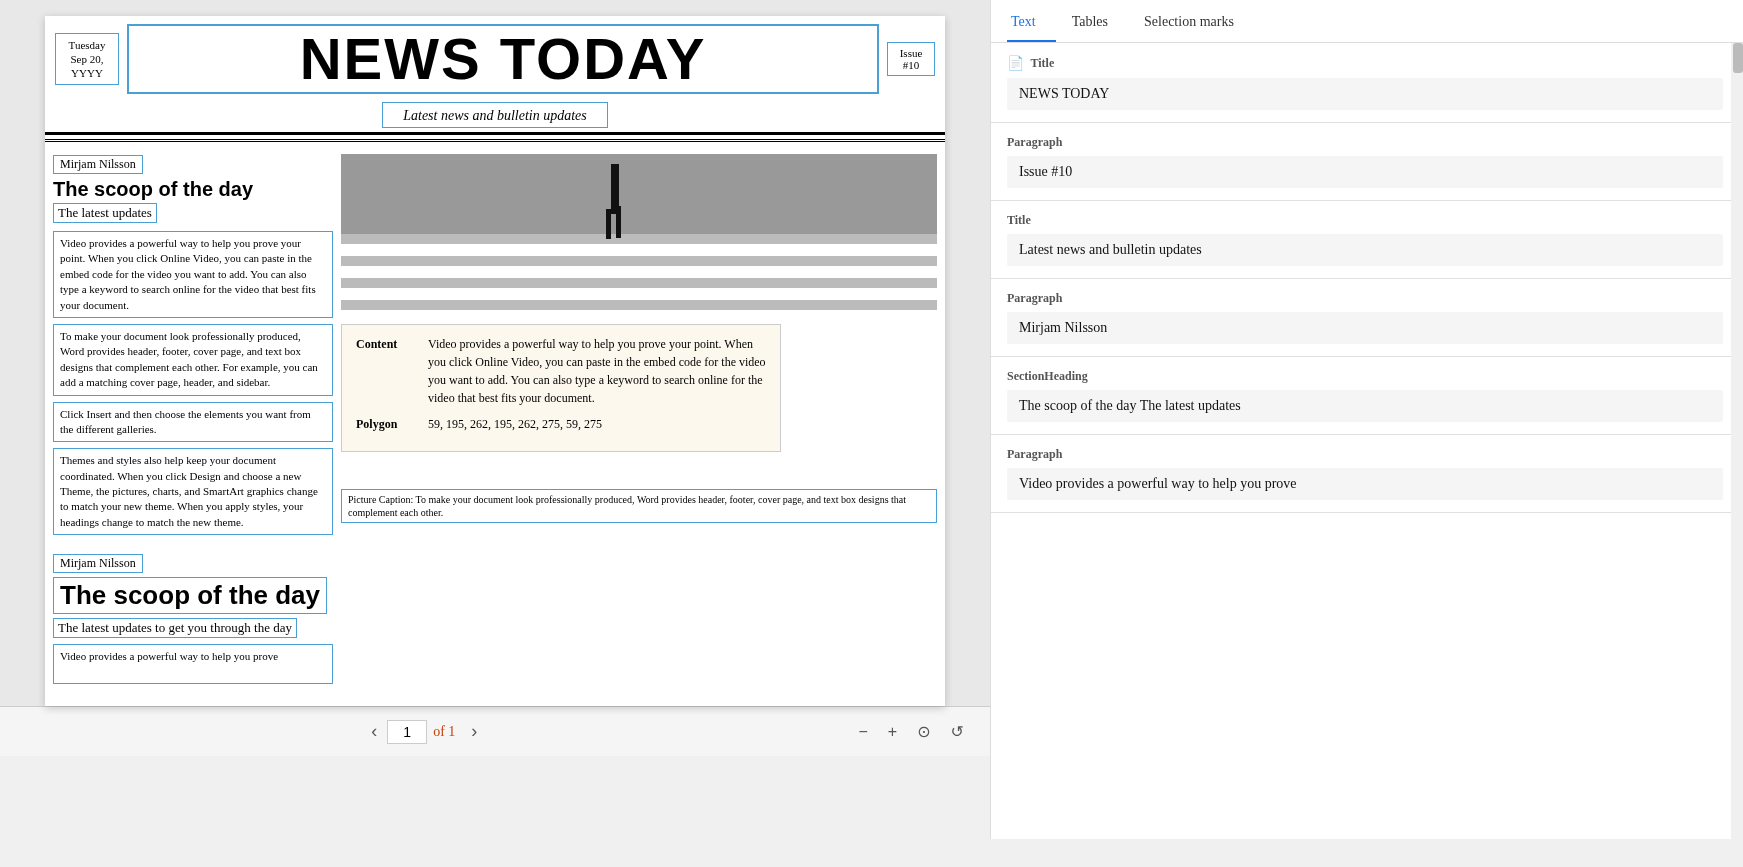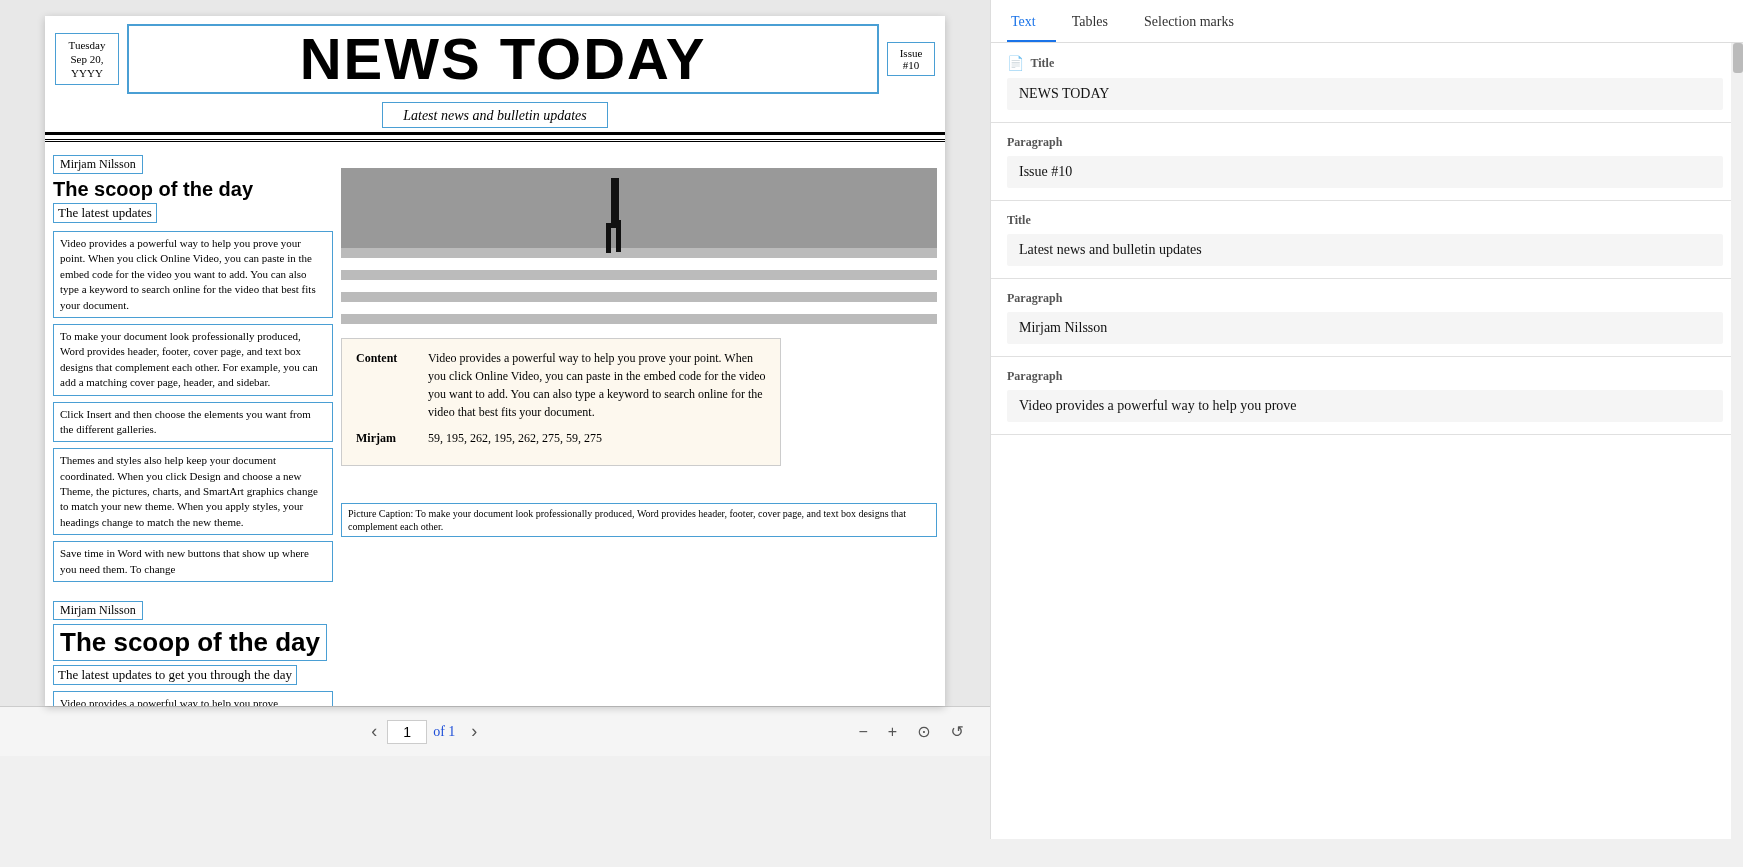--- a/index.html
+++ b/index.html
@@ -99,21 +99,20 @@
     }
 
     .left-col {
       width: 280px;
       flex-shrink: 0;
     }
 
     .right-col {
       flex: 1;
       position: relative;
-      margin-top: 14px;
     }
 
     
     .author-tag {
       border: 1.5px solid #4a9fd4;
       display: inline-block;
       padding: 1px 6px;
       font-size: 12px;
       margin-bottom: 4px;
     }
@@ -268,21 +267,21 @@
       border: 1px solid #ccc;
       width: 40px;
       text-align: center;
       font-size: 14px;
       padding: 3px;
     }
 
     .page-of {
       font-size: 14px;
       margin: 0 6px;
-      color: #1d4ed8;
+      color: #c2410c;
     }
 
     .toolbar-spacer { flex: 1; }
 
     .zoom-btn {
       background: none;
       border: none;
       cursor: pointer;
       font-size: 16px;
       padding: 6px 10px;
@@ -412,21 +411,20 @@
     <div class="columns-container">
 
       <div class="left-col">
         <div class="author-tag">Mirjam Nilsson</div>
         <div class="section-heading">The scoop of the day</div>
         <div class="section-sub">The latest updates</div>
         <div class="body-text-box">Video provides a powerful way to help you prove your point. When you click Online Video, you can paste in the embed code for the video you want to add. You can also type a keyword to search online for the video that best fits your document.</div>
         <div class="body-text-box">To make your document look professionally produced, Word provides header, footer, cover page, and text box designs that complement each other. For example, you can add a matching cover page, header, and sidebar.</div>
         <div class="body-text-box">Click Insert and then choose the elements you want from the different galleries.</div>
         <div class="body-text-box">Themes and styles also help keep your document coordinated. When you click Design and choose a new Theme, the pictures, charts, and SmartArt graphics change to match your new theme. When you apply styles, your headings change to match the new theme.</div>
-        <div class="body-text-box">Save time in Word with new buttons that show up where you need them. To change</div>
       </div>
 
       <div class="right-col">
 
         <div class="newspaper-img">
           <svg width="100%" height="165" xmlns="http://www.w3.org/2000/svg">
 
             <rect width="100%" height="165" fill="#999"></rect>
 
             <rect x="0" y="80" width="100%" height="85" fill="#bbb"></rect>
@@ -440,21 +438,21 @@
             <rect x="275" y="52" width="5" height="32" fill="#111"></rect>
           </svg>
         </div>
 
         <div class="content-tooltip">
           <div class="tooltip-row">
             <span class="tooltip-label">Content</span>
             <span class="tooltip-value">Video provides a powerful way to help you prove your point. When you click Online Video, you can paste in the embed code for the video you want to add. You can also type a keyword to search online for the video that best fits your document.</span>
           </div>
           <div class="tooltip-row">
-            <span class="tooltip-label">Mirjam</span>
+            <span class="tooltip-label">Polygon</span>
             <span class="tooltip-value">59, 195, 262, 195, 262, 275, 59, 275</span>
           </div>
         </div>
 
         <div class="picture-caption" style="margin-top: 170px;">Picture Caption: To make your document look professionally produced, Word provides header, footer, cover page, and text box designs that complement each other.</div>
 
       </div>
     </div>
 
     <div class="lower-section">
@@ -517,20 +515,26 @@
       <div class="result-value">Latest news and bulletin updates</div>
     </div>
 
     <div class="result-section">
       <div class="result-label">
         <span>Paragraph</span>
       </div>
       <div class="result-value">Mirjam Nilsson</div>
     </div>
 
+    <div class="result-section">
+      <div class="result-label">
+        <span>SectionHeading</span>
+      </div>
+      <div class="result-value">The scoop of the day The latest updates</div>
+    </div>
 
     <div class="result-section">
       <div class="result-label">
         <span>Paragraph</span>
       </div>
       <div class="result-value">Video provides a powerful way to help you prove</div>
     </div>
 
   </div>
 </div>

